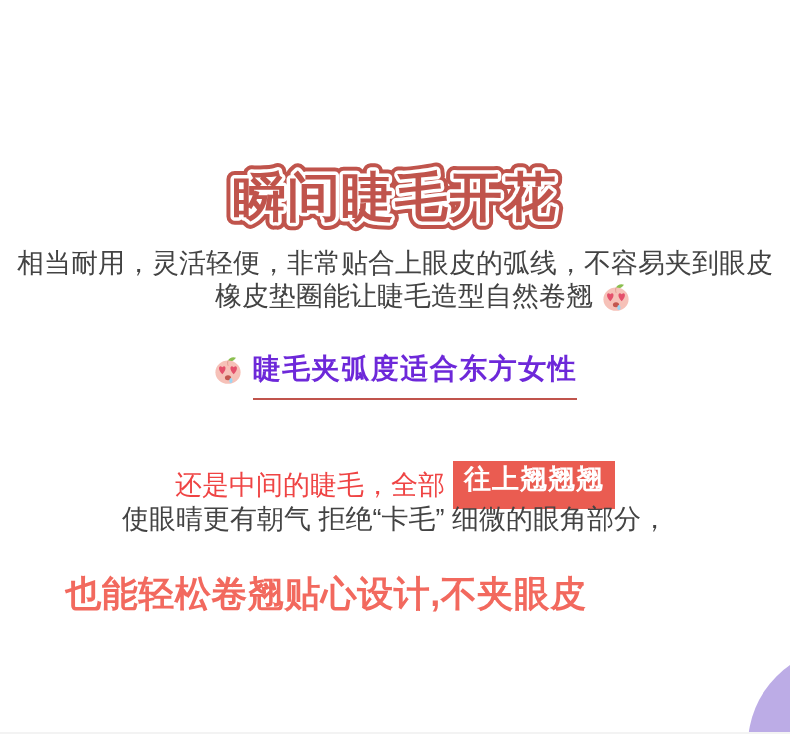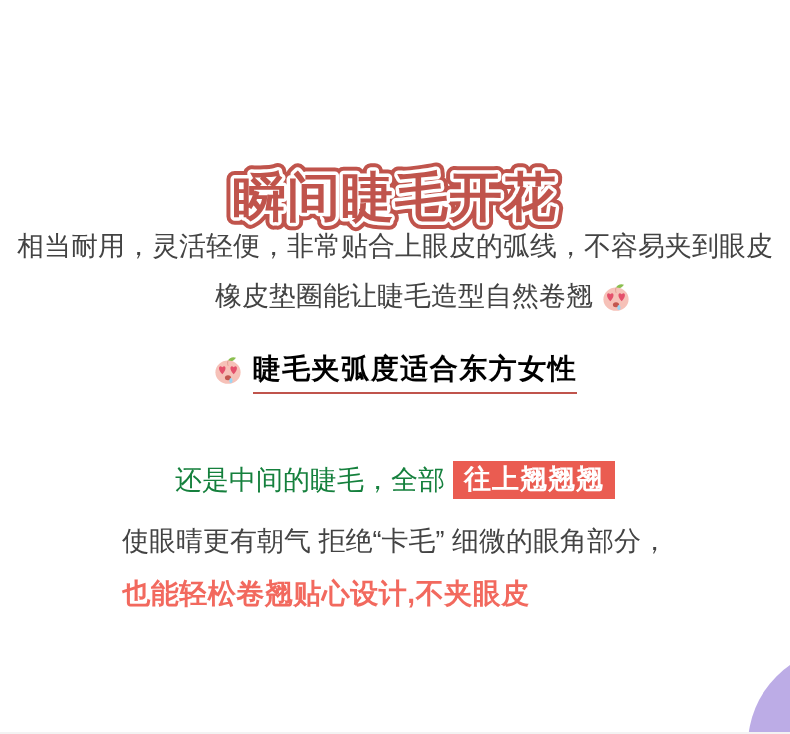--- a/index.html
+++ b/index.html
@@ -49,88 +49,88 @@
   }
   .title-front {
     fill: #c0544c;
     stroke: #ffffff;
     stroke-width: 7px;
     stroke-linejoin: round;
     paint-order: stroke;
   }
 
   
-  .line1 { top: 228px; text-align: center; }
+  .line1 { top: 245px; text-align: center; }
   .line2 { top: 278px; margin-left: 28px; }
   .line3 { top: 413px; }
-  .line5 { top: 523px; }
+  .line5 { top: 501px; }
 
   .line2 .emoji-inline { vertical-align: -7px; margin-left: 8px; }
 
   
   .subheading-row {
     position: absolute;
     top: 352px;
     left: 0;
     width: 790px;
     display: flex;
     justify-content: center;
     align-items: flex-start;
     gap: 10px;
   }
   .subheading-row .emoji-inline { margin-top: 3px; }
   .subheading-text {
-    color: #000000;
+    color: #6d28d9;
     font-size: 28px;
     font-weight: 700;
     line-height: 34px;
     letter-spacing: 1.5px;
-    padding-bottom: 6px;
+    padding-bottom: 12px;
     border-bottom: 2px solid #c0544c;
     white-space: nowrap;
   }
 
   
   .badge-row {
     position: absolute;
     top: 461px;
     left: 0;
     width: 790px;
     display: flex;
     justify-content: center;
     align-items: center;
   }
   .badge-prefix {
-    color: #15803d;
+    color: #ef4444;
     font-size: 27px;
     font-weight: 400;
     white-space: nowrap;
   }
   .highlight-badge {
     display: inline-block;
     margin-left: 8px;
     background: #ea5c51;
     color: #ffffff;
     font-size: 27px;
     font-weight: 700;
     line-height: 30px;
-    padding: 3px 11px 5px 11px;
+    padding: 3px 11px 15px 11px;
     letter-spacing: 1px;
     white-space: nowrap;
   }
 
   
   .line6 {
     position: absolute;
     top: 575px;
     left: 0;
     width: 652px;
     text-align: center;
     color: #f2695e;
-    font-size: 28px;
+    font-size: 36px;
     font-weight: 700;
     line-height: 38px;
     letter-spacing: 0.5px;
     white-space: nowrap;
   }
 
   
   .purple-circle {
     position: absolute;
     left: 748px;

